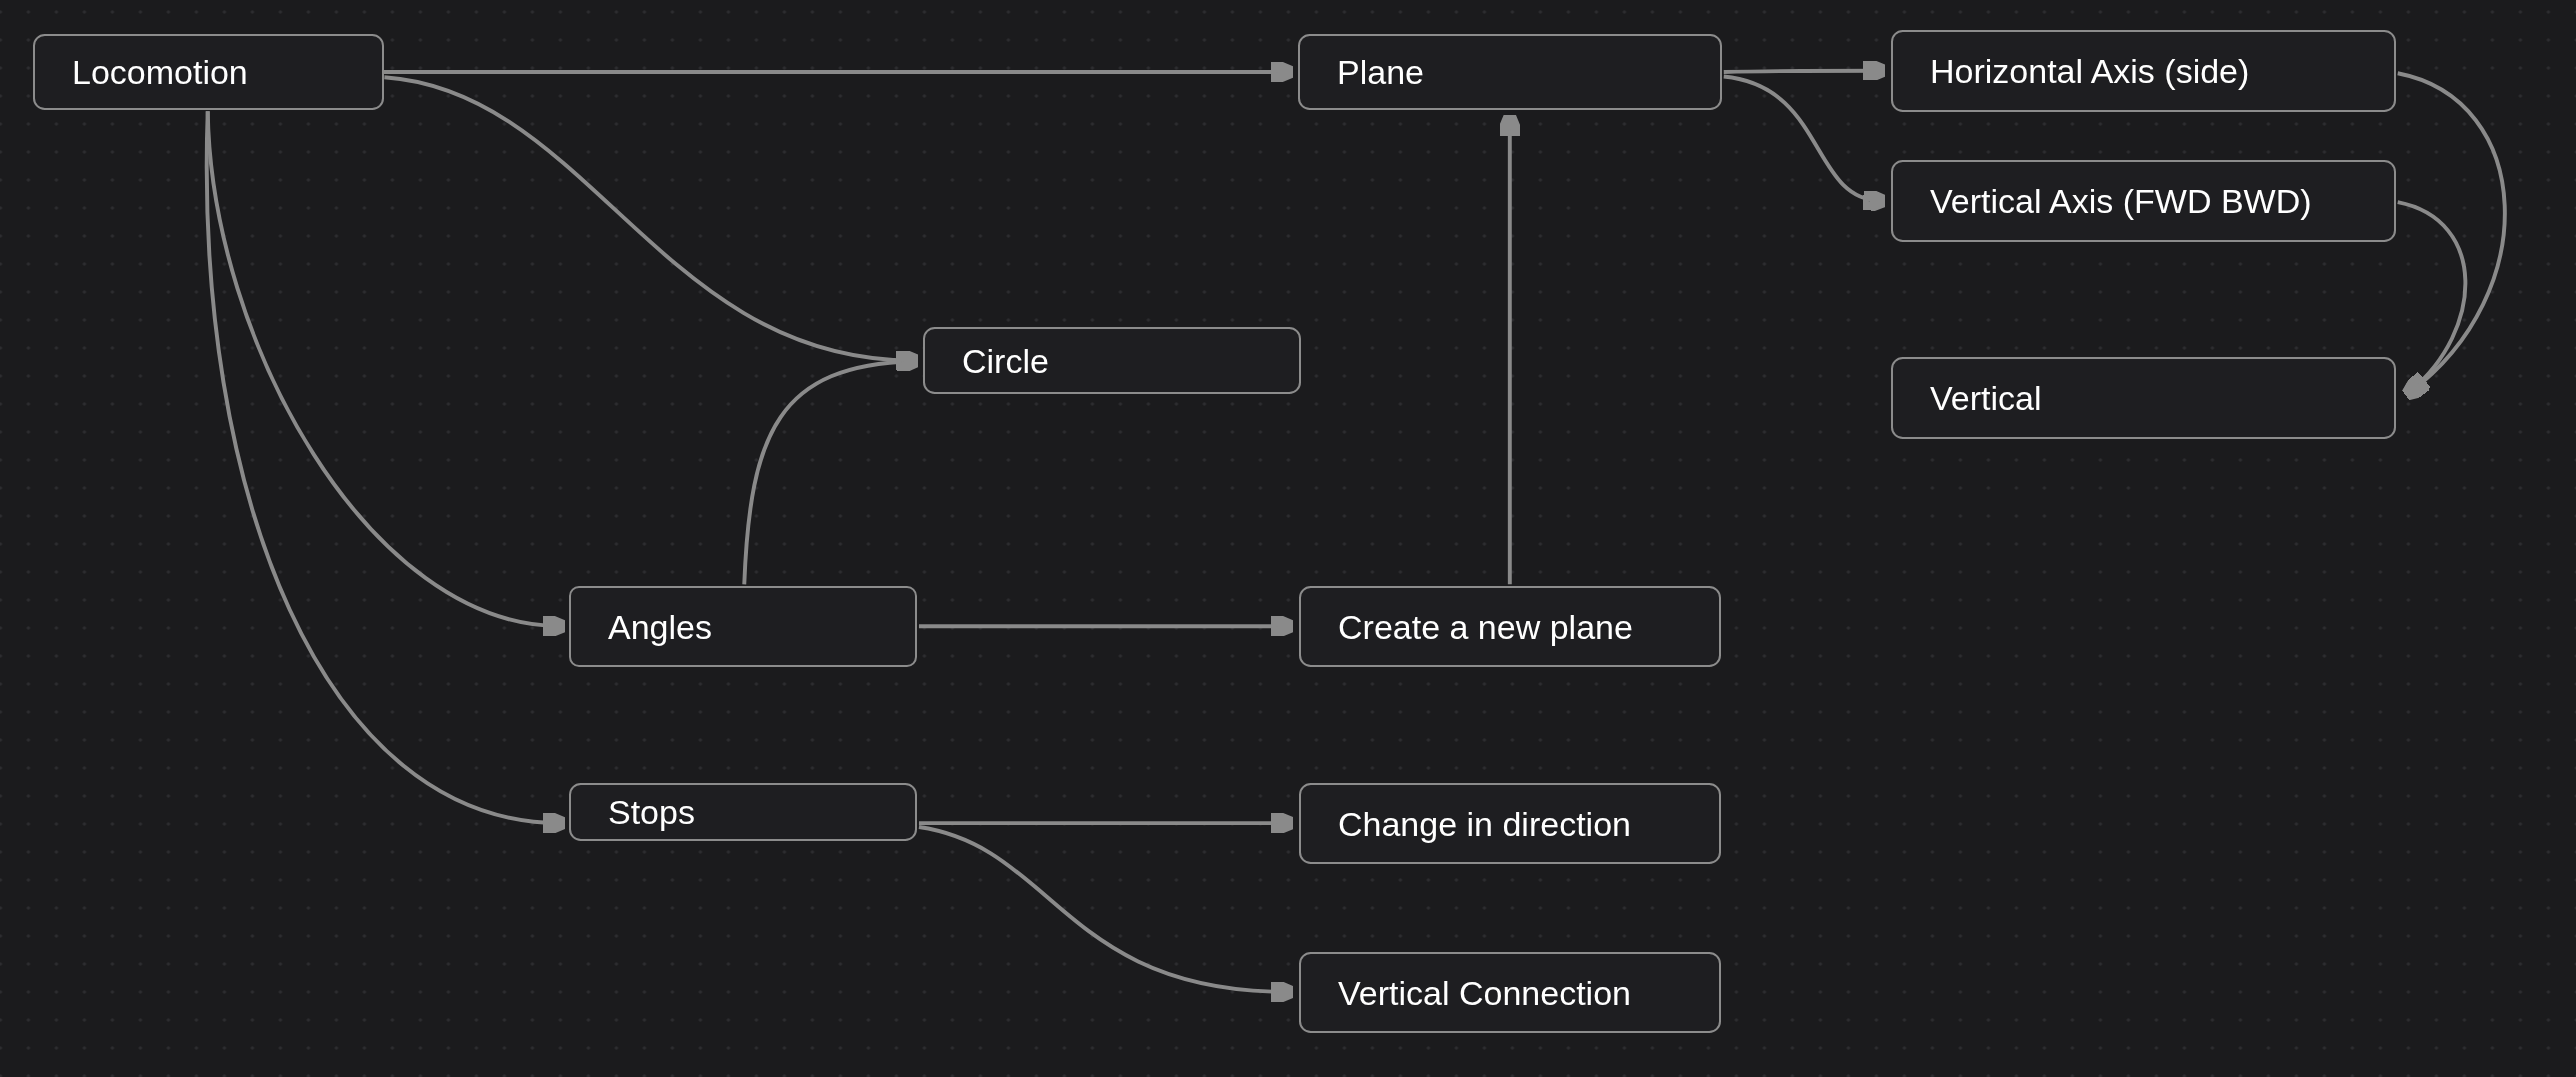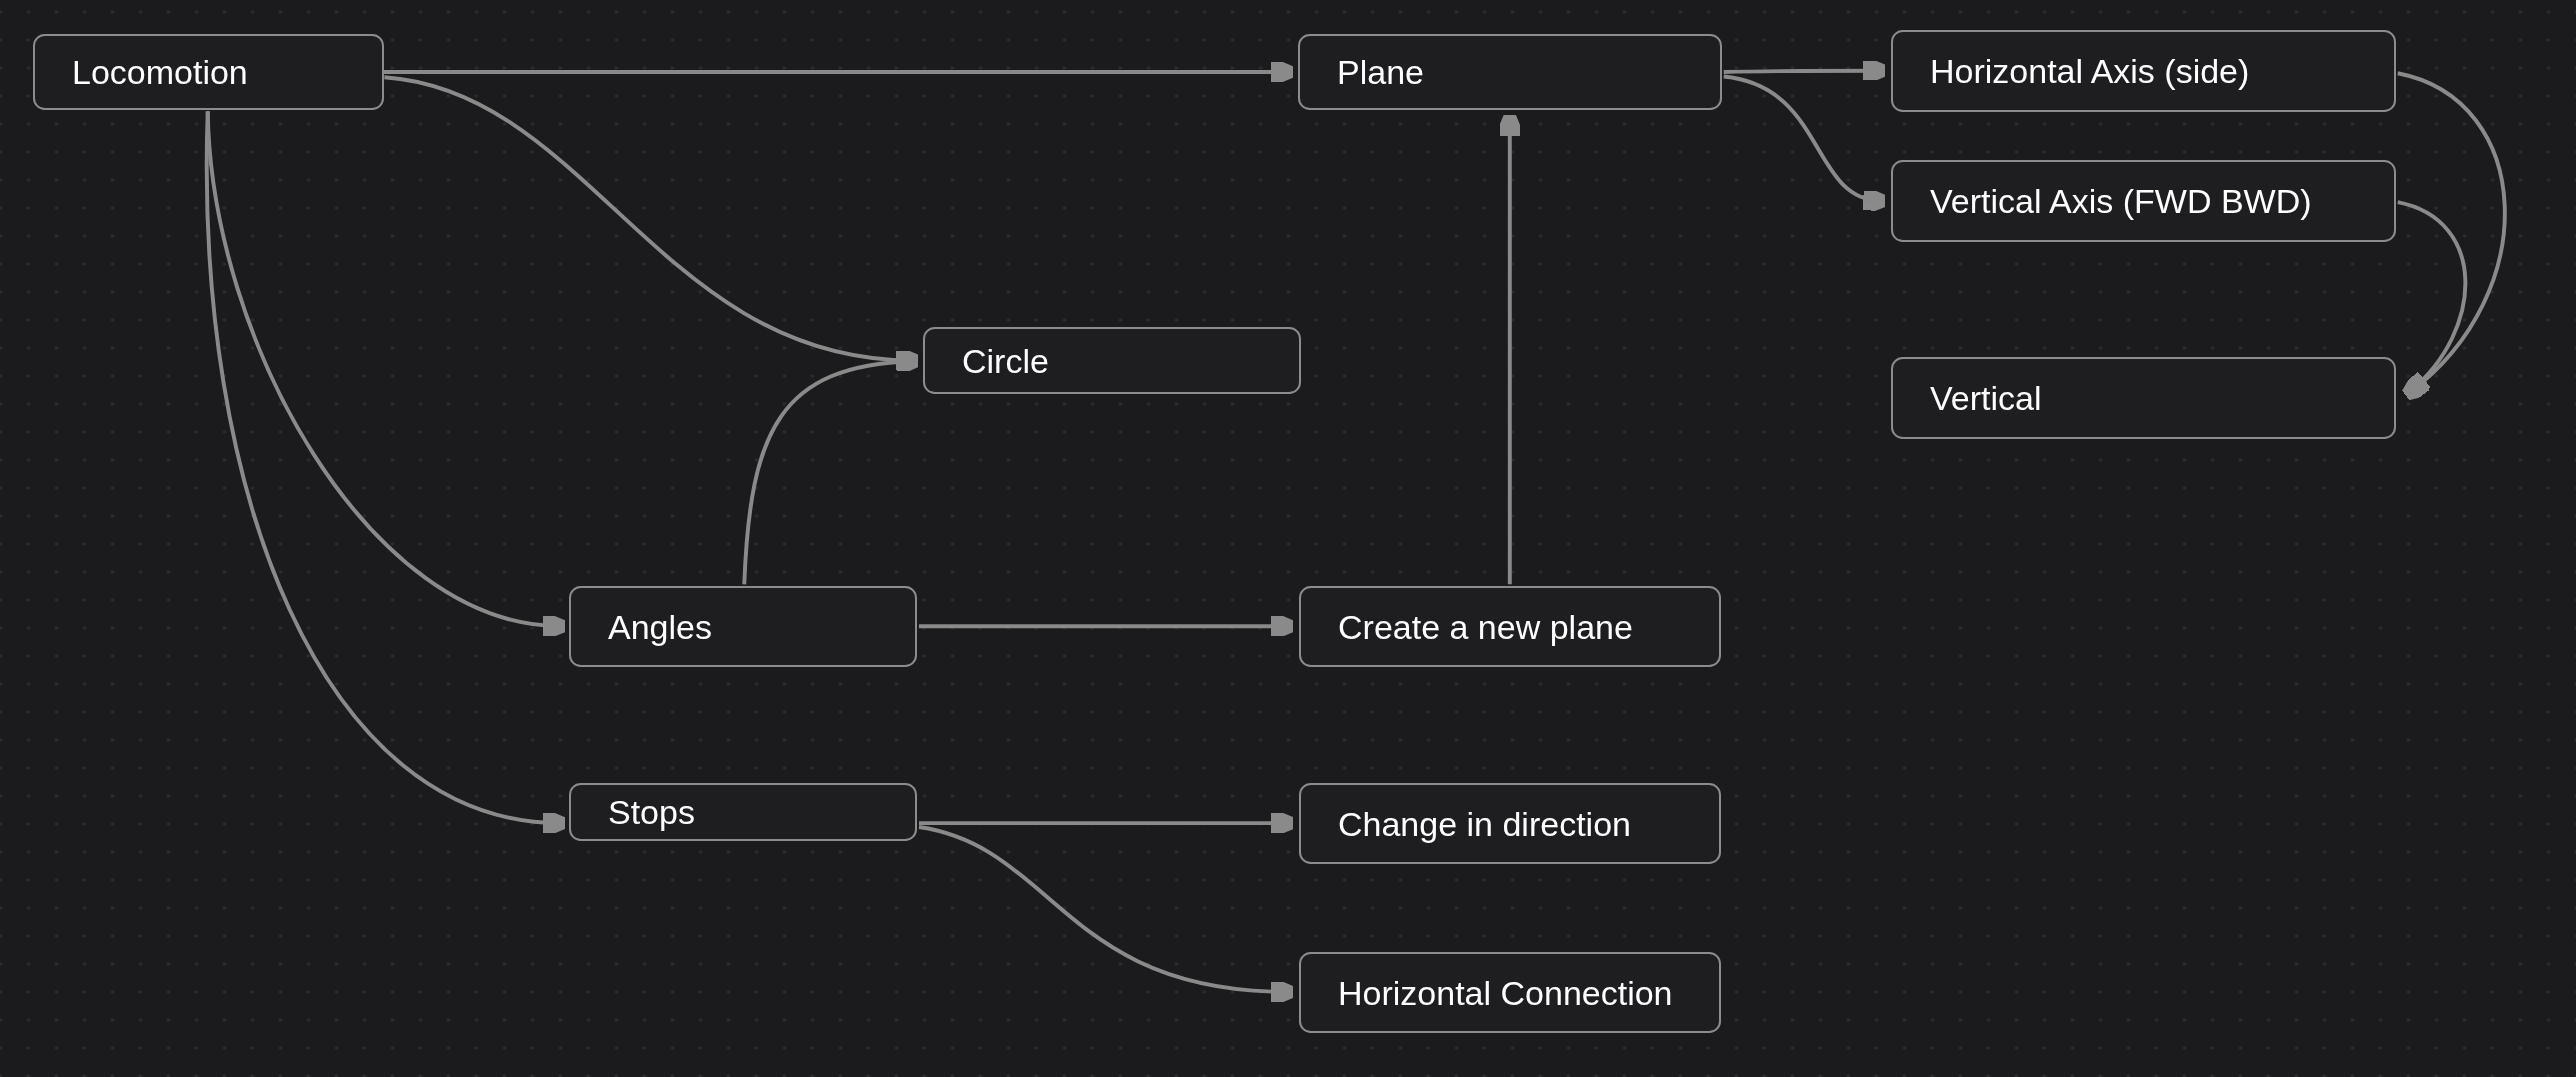--- a/index.html
+++ b/index.html
@@ -45,21 +45,21 @@
     line-height: 1;
     white-space: nowrap;
   }
   
   #n-locomotion           { left:   33px; top:   34px; width: 351px; height: 76px; }
   #n-plane                { left: 1298px; top:   34px; width: 424px; height: 76px; }
   #n-horizontal-axis      { left: 1891px; top:   29.5px; width: 505px; height: 82px; }
   #n-vertical-axis        { left: 1891px; top:  160px; width: 505px; height: 82px; }
   #n-diagonal             { left: 1891px; top:  357px; width: 505px; height: 82px; }
   #n-circle               { left: 923px; top:  327px; width: 378px; height: 67px; }
-  #n-angles               { left:  569px; top:  586px; width: 348px; height: 81px; }
+  #n-angles               { left:  569px; top:  586px; width: 348px; height: 81px; border-radius: 10px; }
   #n-create-new-plane     { left: 1299px; top:  586px; width: 422px; height: 81px; }
   #n-stops                { left:  569px; top: 783px; width: 348px; height: 58px; }
   #n-change-direction     { left: 1299px; top: 783px; width: 422px; height: 81px; }
   #n-establish-connection { left: 1299px; top: 952px; width: 422px; height: 81px; }
 </style>
 </head>
 <body>
 
 <div class="canvas">
 
@@ -109,17 +109,17 @@
   <div class="node" id="n-create-new-plane">
     <span class="label">Create a new plane</span>
   </div>
   <div class="node" id="n-stops">
     <span class="label">Stops</span>
   </div>
   <div class="node" id="n-change-direction">
     <span class="label">Change in direction</span>
   </div>
   <div class="node" id="n-establish-connection">
-    <span class="label">Horizontal Connection</span>
+    <span class="label">Vertical Connection</span>
   </div>
 
 </div>
 
 
 </body></html>

